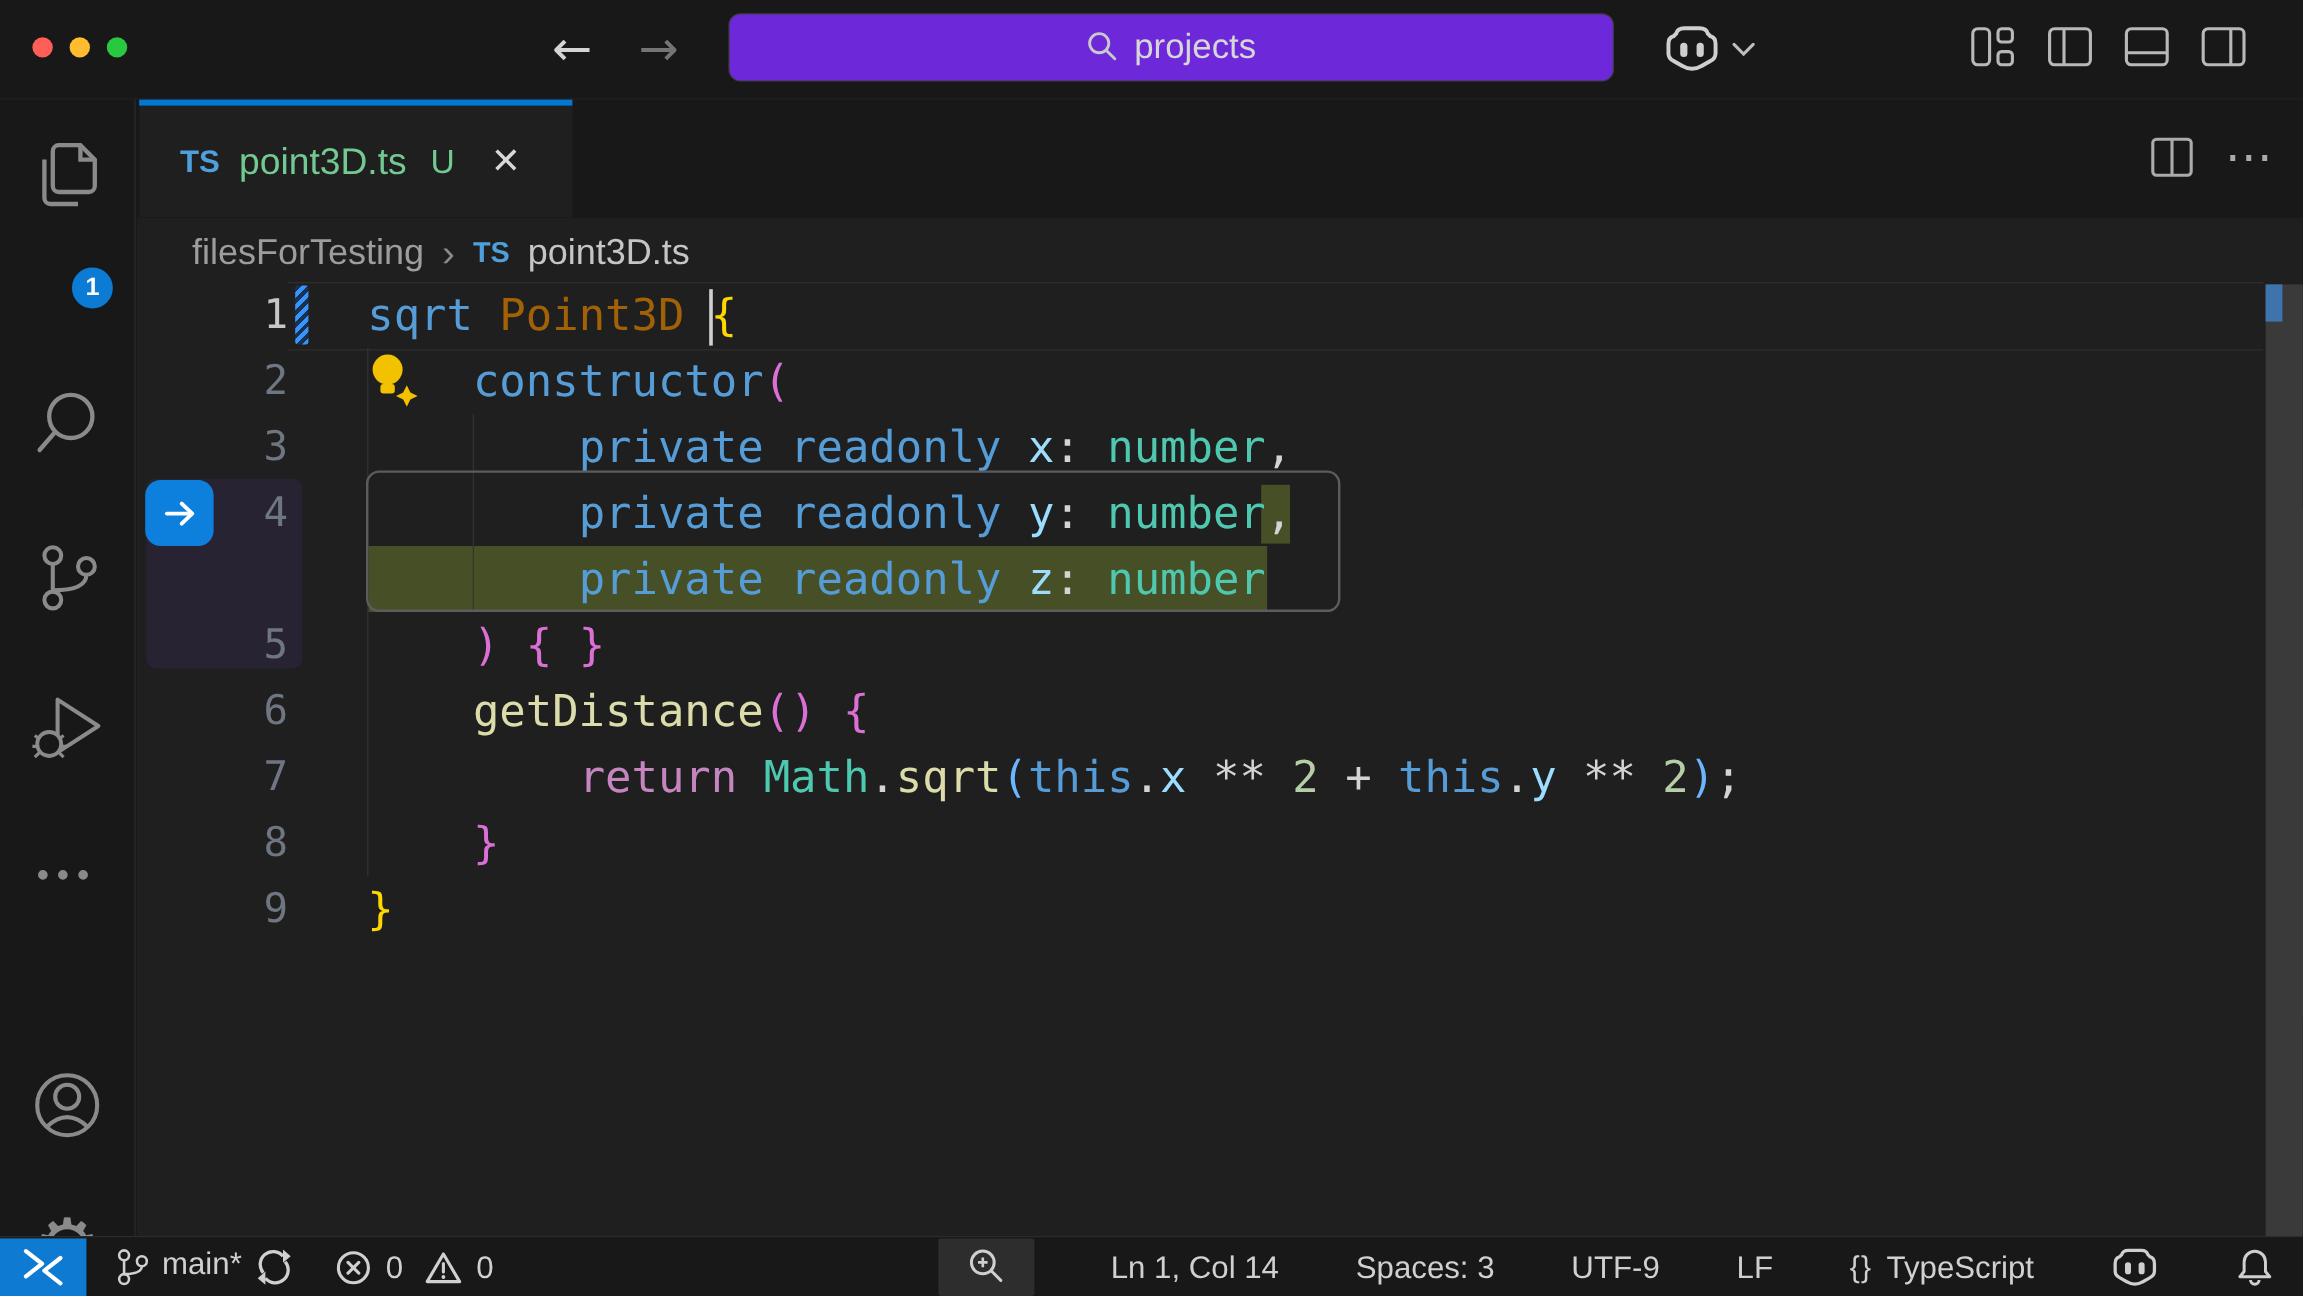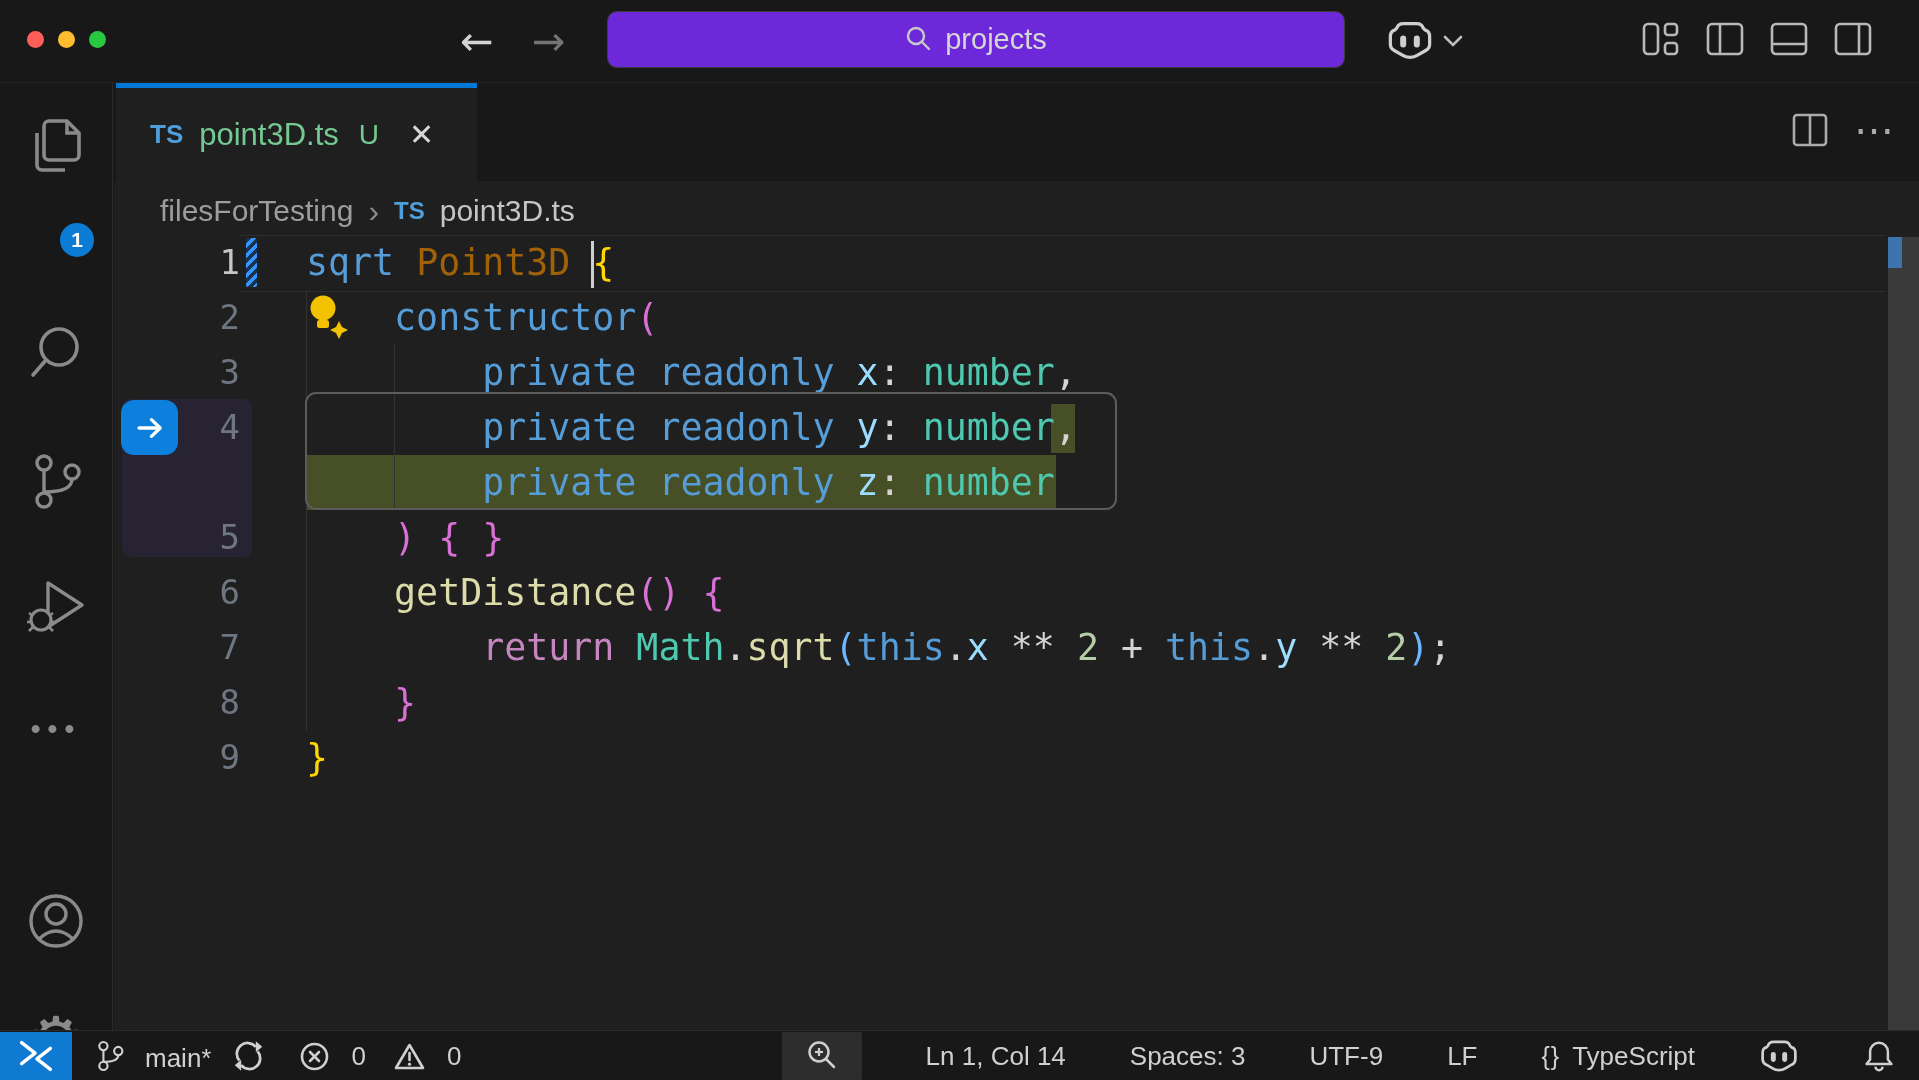--- a/index.html
+++ b/index.html
@@ -67,21 +67,21 @@
   .nes-arrow{left:121px;top:400px;width:57px;height:55px;background:#0d80dd;border-radius:13px;display:flex;align-items:center;justify-content:center;z-index:5;}
   .bulb{left:308px;top:294px;z-index:5;}
   .scroll-thumb{left:1888px;top:237px;width:31px;height:793px;background:rgba(121,121,121,.30);z-index:5;}
   .ov-marker{left:1888px;top:237px;width:14px;height:31px;background:#3e74ad;z-index:6;}
 
   
   .status-bar{position:absolute;left:0;top:1030px;width:1919px;height:50px;background:#181818;border-top:1px solid #2b2b2b;box-sizing:border-box;
     font-size:26px;color:#d0d0d0;}
   .remote-box{position:absolute;left:0;top:1px;width:72px;height:48px;background:#0f7ad1;display:flex;align-items:center;justify-content:center;}
   .status-left{position:absolute;left:96px;top:1px;height:48px;display:flex;align-items:center;gap:34px;}
-  .sb-group{display:flex;align-items:flex-end;gap:21px;}
+  .sb-group{display:flex;align-items:flex-start;gap:11px;}
   .status-right{position:absolute;right:24px;top:1px;height:48px;display:flex;align-items:center;gap:64px;}
   .zoom-box{width:80px;height:48px;background:#2d2d2d;display:flex;align-items:center;justify-content:center;border-radius:2px;}
   .lang-group{display:flex;align-items:center;gap:12px;}
   .curly{font-size:25px;color:#d0d0d0;letter-spacing:1px;}
 </style>
 </head>
 <body>
 
 <div id="app">
 

